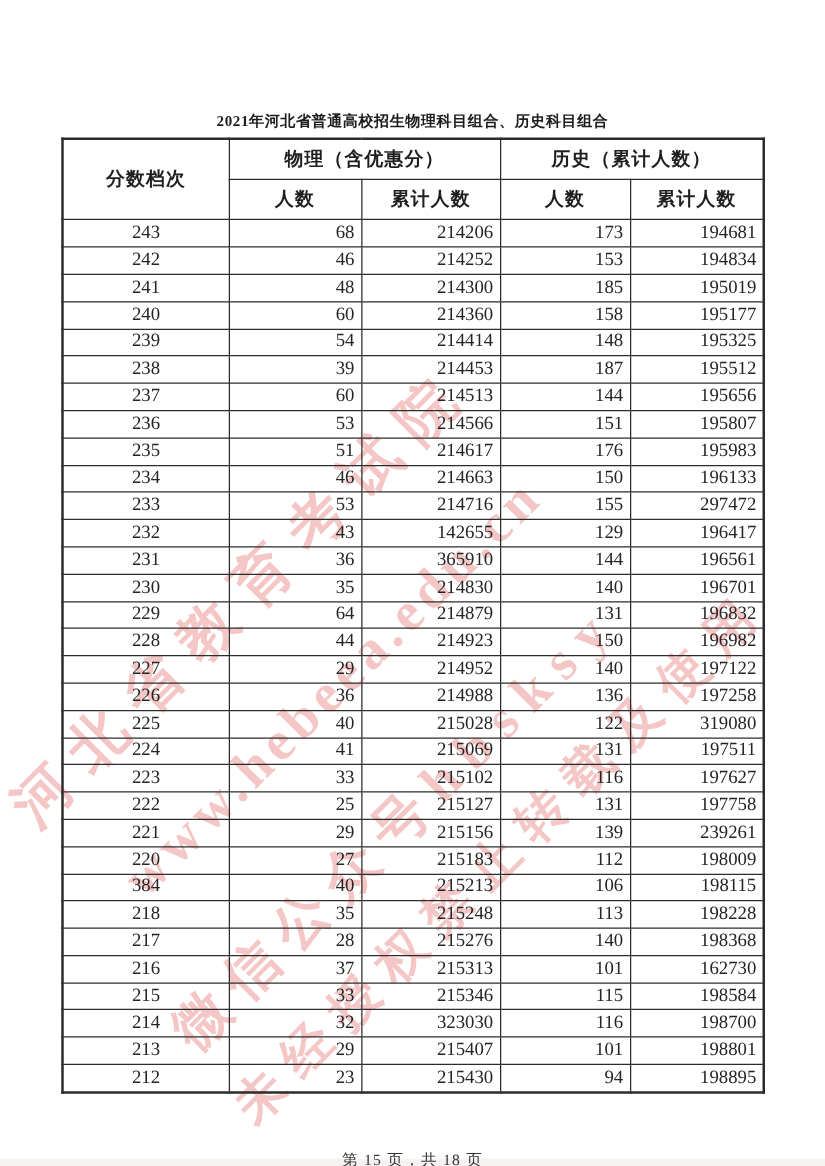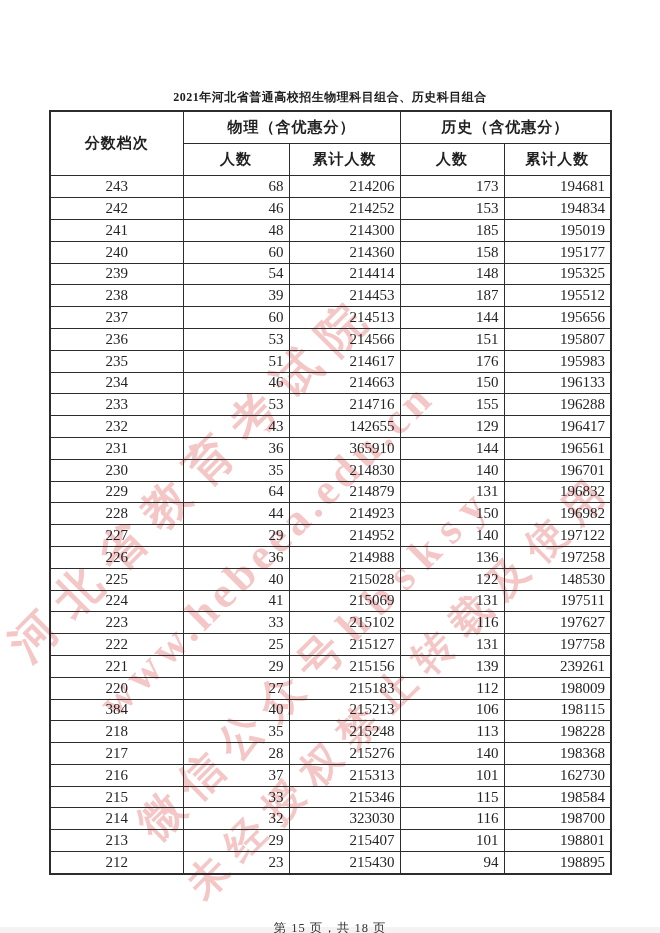--- a/index.html
+++ b/index.html
@@ -105,21 +105,21 @@
       <col style="width:133px">
       <col style="width:106px">
       <col style="width:111px">
       <col style="width:104px">
       <col style="width:107px">
     </colgroup>
     <thead>
       <tr>
         <th rowspan="2">分数档次</th>
         <th colspan="2">物理（含优惠分）</th>
-        <th colspan="2">历史（含优惠分）</th>
+        <th colspan="2">历史（累计人数）</th>
       </tr>
       <tr>
         <th>人数</th>
         <th>累计人数</th>
         <th>人数</th>
         <th>累计人数</th>
       </tr>
     </thead>
     <tbody id="tbody">
         <tr>
@@ -190,21 +190,21 @@
           <td class="num">46</td>
           <td class="num">214663</td>
           <td class="num">150</td>
           <td class="num">196133</td>
         </tr>
         <tr>
           <td class="score">233</td>
           <td class="num">53</td>
           <td class="num">214716</td>
           <td class="num">155</td>
-          <td class="num">196288</td>
+          <td class="num">297472</td>
         </tr>
         <tr>
           <td class="score">232</td>
           <td class="num">43</td>
           <td class="num">142655</td>
           <td class="num">129</td>
           <td class="num">196417</td>
         </tr>
         <tr>
           <td class="score">231</td>
@@ -246,21 +246,21 @@
           <td class="num">36</td>
           <td class="num">214988</td>
           <td class="num">136</td>
           <td class="num">197258</td>
         </tr>
         <tr>
           <td class="score">225</td>
           <td class="num">40</td>
           <td class="num">215028</td>
           <td class="num">122</td>
-          <td class="num">148530</td>
+          <td class="num">319080</td>
         </tr>
         <tr>
           <td class="score">224</td>
           <td class="num">41</td>
           <td class="num">215069</td>
           <td class="num">131</td>
           <td class="num">197511</td>
         </tr>
         <tr>
           <td class="score">223</td>

